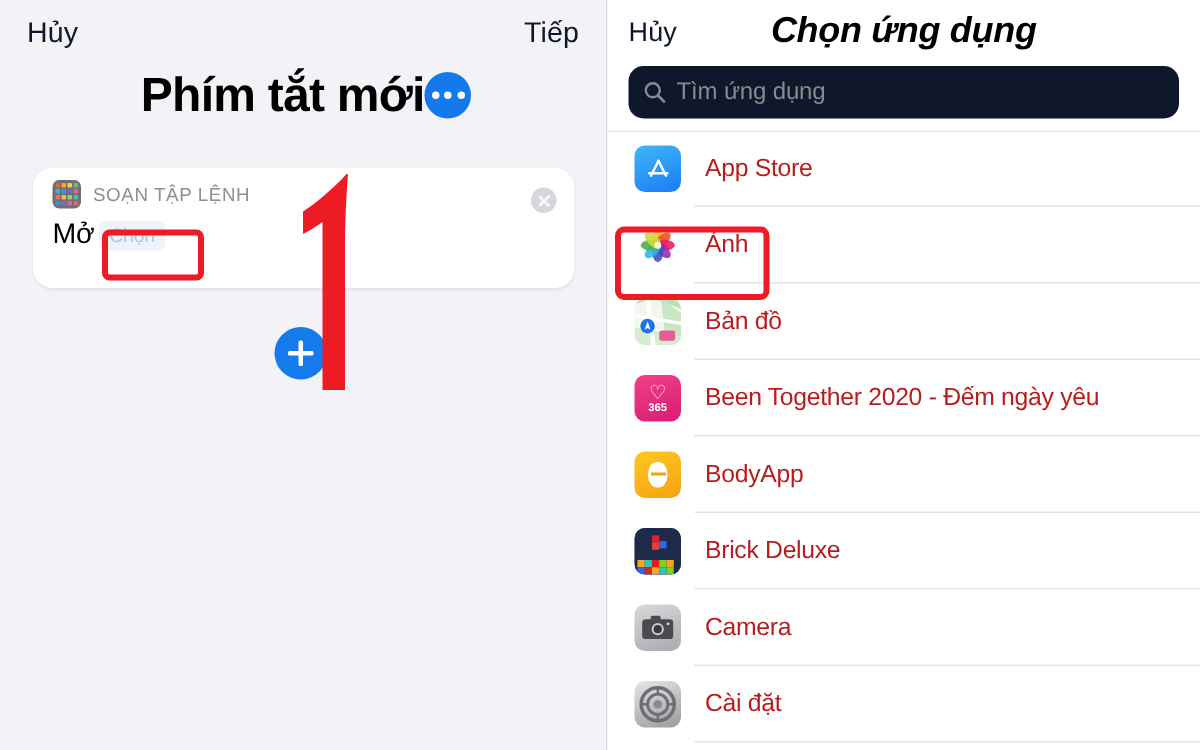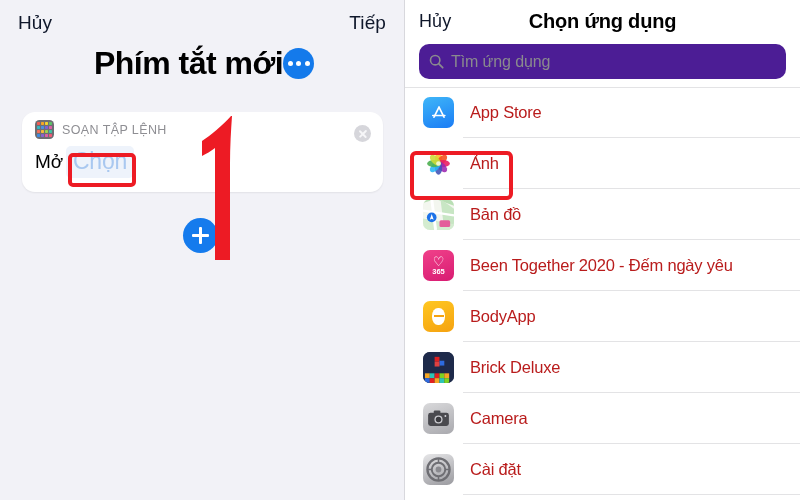--- a/index.html
+++ b/index.html
@@ -62,21 +62,21 @@
     display: grid; grid-template-columns: repeat(4,1fr); grid-template-rows: repeat(4,1fr);
     gap: .8px; padding: 2.2px; overflow: hidden;
   }
   .shortcuts-icon span { border-radius: .7px; display:block; }
   .card-head-text {
     font-size: 12.5px; color: #8e8e93; letter-spacing: .4px; font-weight: 400;
   }
   .card-body { display: flex; align-items: center; gap: 3px; padding: 7px 0 0 13px; }
   .word-mo { font-size: 19px; font-weight: normal; color: #000; letter-spacing: -.2px; }
   .word-chon {
-    font-size: 23px; color: #a9c8f0; background: #eef3fb;
+    font-size: 13px; color: #a9c8f0; background: #eef3fb;
     border-radius: 5px; padding: 2px 7px 3px 7px; letter-spacing: -.2px;
     cursor: pointer;
   }
   .close-x {
     position: absolute; right: 12px; top: 13px;
     width: 17px; height: 17px; border-radius: 50%; background: #d6d6db;
     cursor: pointer;
   }
   .close-x::before, .close-x::after {
     content: ""; position: absolute; left: 3.6px; top: 7.7px;
@@ -111,26 +111,27 @@
     background: #ffffff;
     overflow: hidden;
   }
   .r-nav {
     height: 42px; display: flex; align-items: center;
     padding: 0 14px; position: relative;
   }
   .r-nav .nav-btn { font-size: 18px; }
   .r-title {
     position: absolute; left: 0; right: 0; text-align: center;
-    font-size: 20px; font-weight: bold; color: #000; letter-spacing: -.2px;
+    font-size: 24px; font-weight: bold; color: #000; letter-spacing: -.2px;
     pointer-events: none;
+    font-style: italic;
   }
   .search-wrap { padding: 2px 14px 8px 14px; }
   .search-field {
-    height: 35px; border-radius: 10px; background: #4c1d95;
+    height: 35px; border-radius: 10px; background: #0f172a;
     display: flex; align-items: center; gap: 7px; padding: 0 10px;
     cursor: text;
   }
   .search-icon { flex: none; display: block; }
   .search-placeholder { font-size: 16px; color: #8a8a8e; letter-spacing: -.1px; }
 
   .app-list { position: relative; }
   .app-row {
     position: relative; height: 51px;
     display: flex; align-items: center; gap: 16px;

